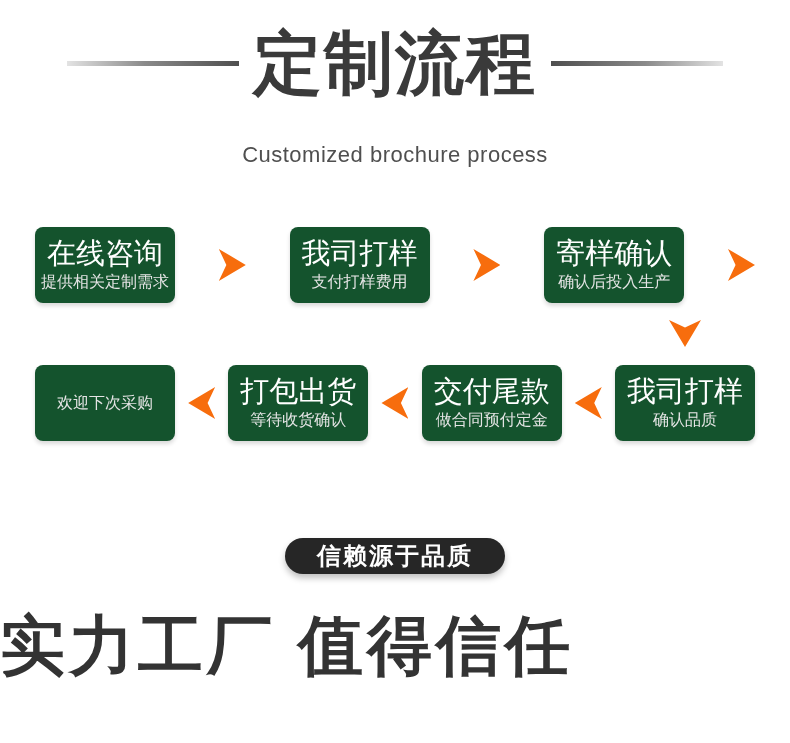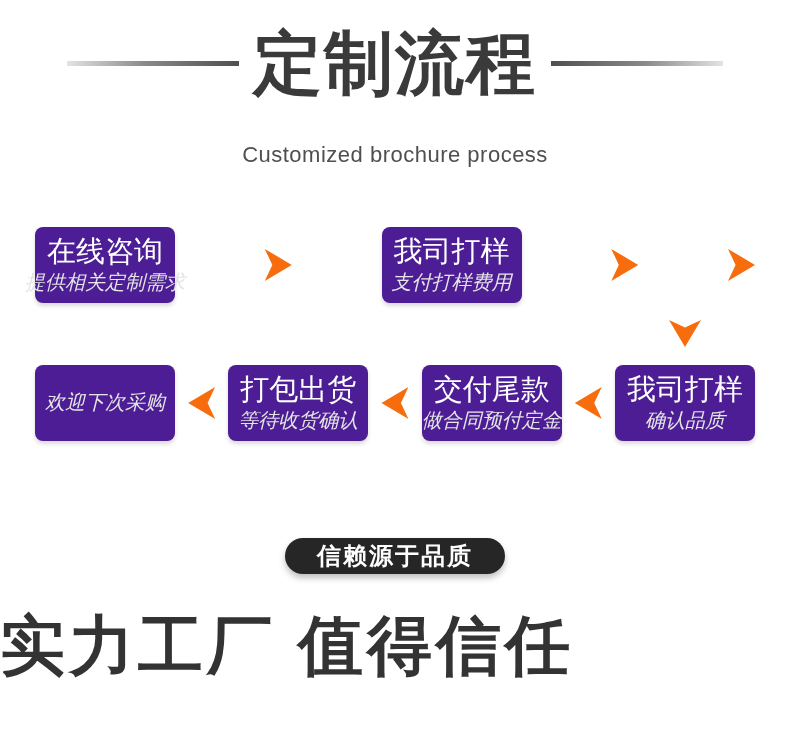--- a/index.html
+++ b/index.html
@@ -44,42 +44,41 @@
   .flow { margin-top: 59px; padding: 0 35px; }
   .flow-row {
     display: flex;
     align-items: center;
     justify-content: space-between;
     height: 76px;
   }
   .step-box {
     width: 140px;
     height: 76px;
-    background: #4c1d95;
+    background: #14532d;
     border-radius: 8px;
     display: flex;
     flex-direction: column;
     align-items: center;
     justify-content: center;
     gap: 3px;
     box-shadow: 0 3px 4px rgba(0,0,0,0.15);
   }
   .step-title {
     font-size: 29px;
     color: #ffffff;
     font-weight: 500;
     line-height: 1.1;
     white-space: nowrap;
   }
   .step-desc {
-    font-size: 20px;
+    font-size: 16px;
     color: #e4e4e4;
     line-height: 1.15;
     white-space: nowrap;
-    font-style: italic;
   }
   .arrow {
     width: 27px;
     height: 32px;
     background: #f76d0d;
     flex: 0 0 auto;
   }
   .arrow.right { clip-path: polygon(0 0, 100% 50%, 0 100%, 28% 50%); }
   .arrow.left  { clip-path: polygon(100% 0, 0 50%, 100% 100%, 72% 50%); }
   .row-gap {
@@ -145,20 +144,24 @@
       <div class="step-box">
         <div class="step-title">在线咨询</div>
         <div class="step-desc">提供相关定制需求</div>
       </div>
       <div class="arrow right"></div>
       <div class="step-box">
         <div class="step-title">我司打样</div>
         <div class="step-desc">支付打样费用</div>
       </div>
       <div class="arrow right"></div>
+      <div class="step-box">
+        <div class="step-title">寄样确认</div>
+        <div class="step-desc">确认后投入生产</div>
+      </div>
       <div class="arrow right"></div>
     </div>
 
     <div class="row-gap">
       <div class="arrow down"></div>
     </div>
 
     <div class="flow-row">
       <div class="step-box">
         <div class="step-desc">欢迎下次采购</div>

